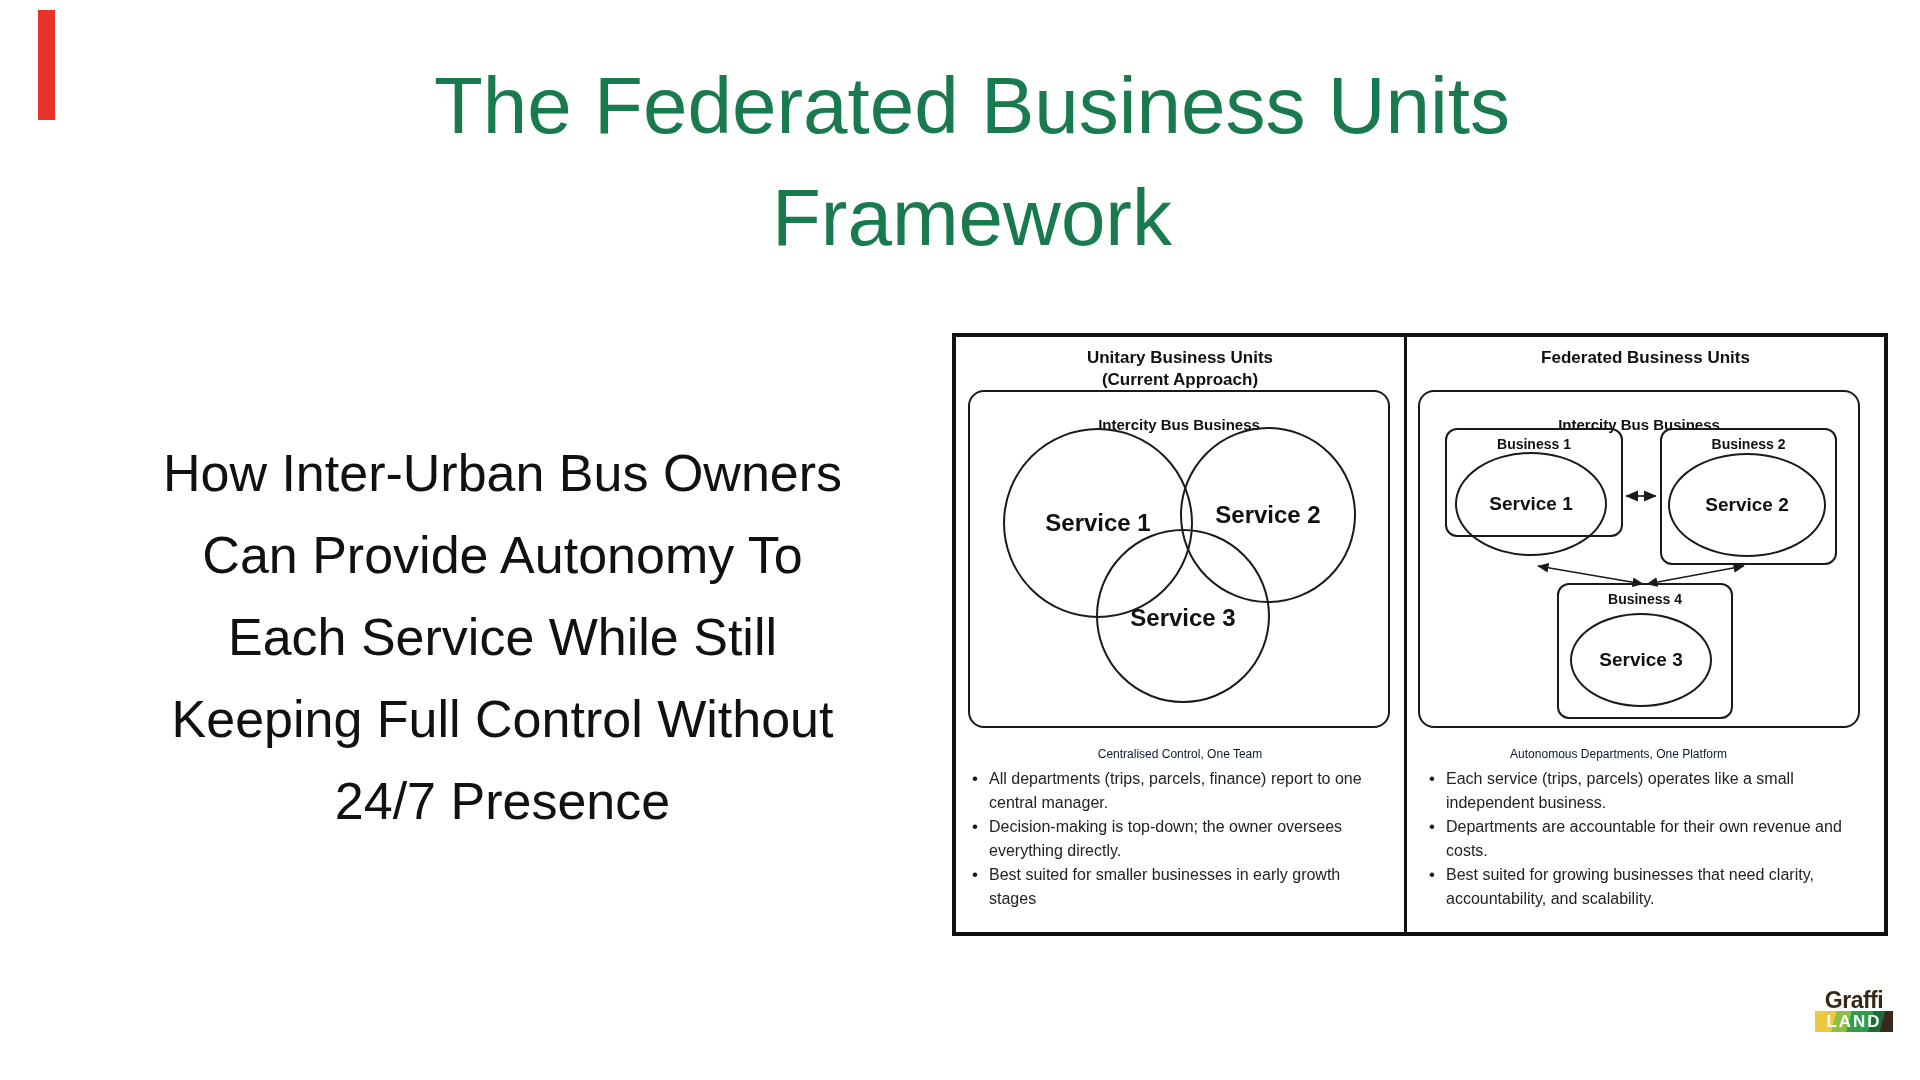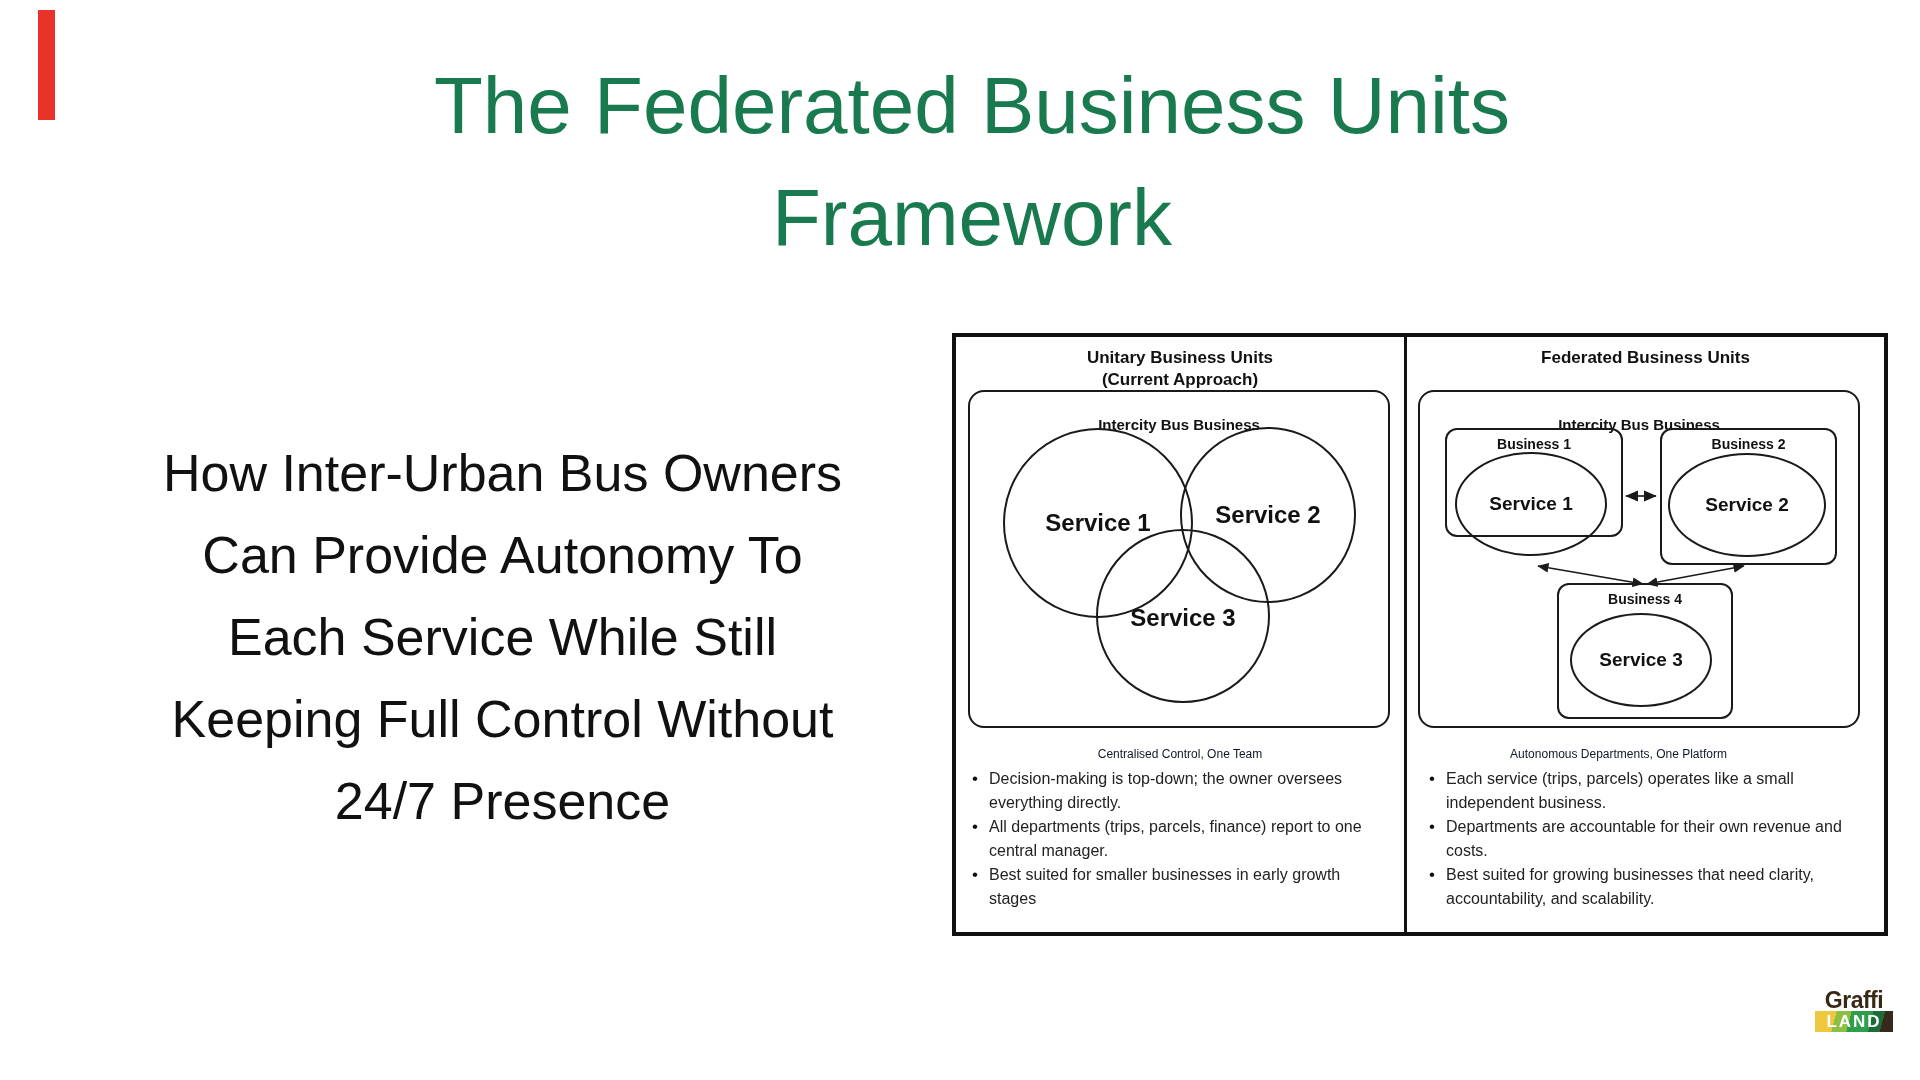--- a/index.html
+++ b/index.html
@@ -110,22 +110,22 @@
 
     <div class="circle c1"></div>
     <div class="circle c2"></div>
     <div class="circle c3"></div>
     <span class="circle-label" style="left:142px;top:186px;">Service 1</span>
     <span class="circle-label" style="left:312px;top:178px;">Service 2</span>
     <span class="circle-label" style="left:227px;top:281px;">Service 3</span>
 
     <div class="bottom-head left">Centralised Control, One Team</div>
     <ul class="bullets left">
+      <li>All departments (trips, parcels, finance) report to one central manager.</li>
       <li>Decision-making is top-down; the owner oversees everything directly.</li>
-      <li>All departments (trips, parcels, finance) report to one central manager.</li>
       <li>Best suited for smaller businesses in early growth stages</li>
     </ul>
 
     <div class="p-head right">
       <div>Federated Business Units</div>
     </div>
 
     <div class="inner-box inner-right">
       <div class="box-label">Intercity Bus Business</div>
     </div>

